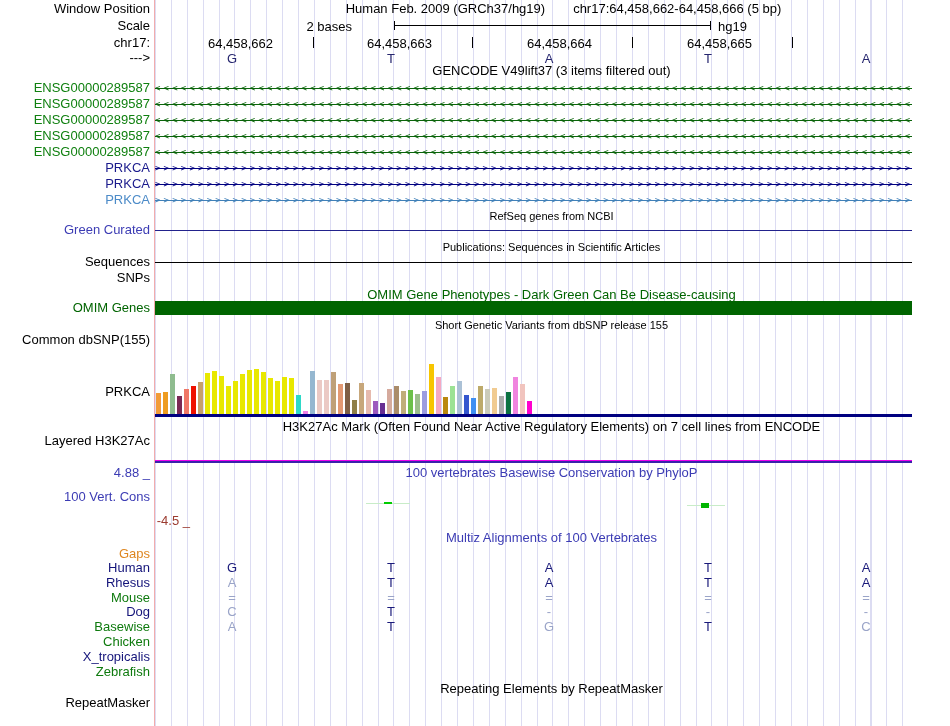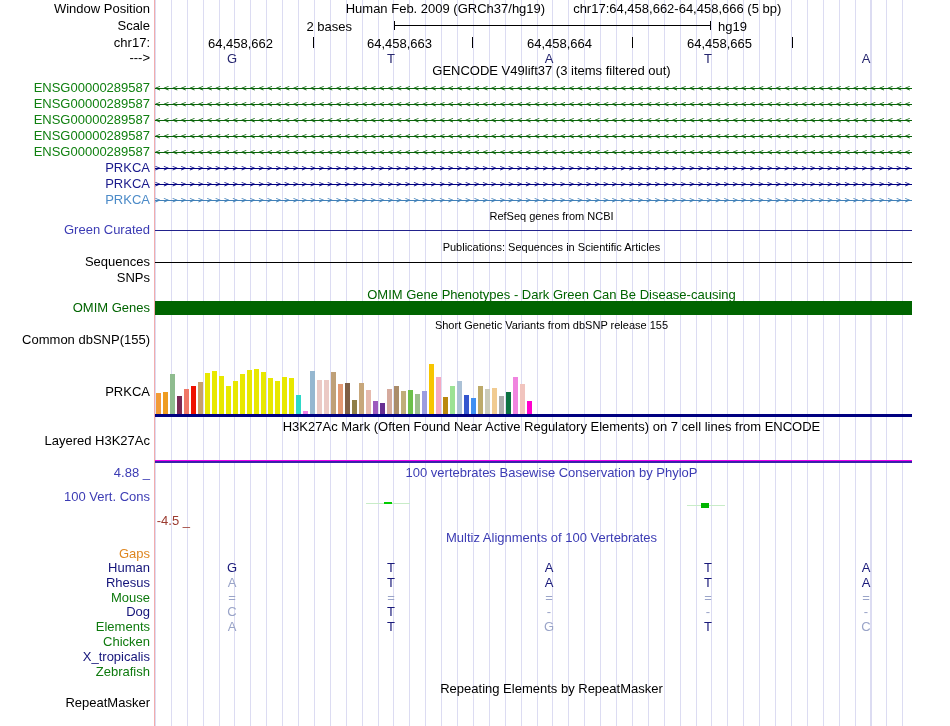--- a/index.html
+++ b/index.html
@@ -226,21 +226,21 @@
     <div class="mz-letter light" style="left: 381px; top: 591px;">=</div>
     <div class="mz-letter light" style="left: 539px; top: 591px;">=</div>
     <div class="mz-letter light" style="left: 698px; top: 591px;">=</div>
     <div class="mz-letter light" style="left: 856px; top: 591px;">=</div>
     <div class="lbl" style="top: 605px; color: rgb(20, 20, 122);">Dog</div>
     <div class="mz-letter light" style="left: 222px; top: 605px;">C</div>
     <div class="mz-letter dark" style="left: 381px; top: 605px;">T</div>
     <div class="mz-letter light" style="left: 539px; top: 605px;">-</div>
     <div class="mz-letter light" style="left: 698px; top: 605px;">-</div>
     <div class="mz-letter light" style="left: 856px; top: 605px;">-</div>
-    <div class="lbl" style="top: 620px; color: rgb(14, 122, 14);">Elements</div>
+    <div class="lbl" style="top: 620px; color: rgb(14, 122, 14);">Basewise</div>
     <div class="mz-letter light" style="left: 222px; top: 620px;">A</div>
     <div class="mz-letter dark" style="left: 381px; top: 620px;">T</div>
     <div class="mz-letter light" style="left: 539px; top: 620px;">G</div>
     <div class="mz-letter dark" style="left: 698px; top: 620px;">T</div>
     <div class="mz-letter light" style="left: 856px; top: 620px;">C</div>
     <div class="lbl" style="top: 635px; color: rgb(14, 122, 14);">Chicken</div>
     <div class="lbl" style="top: 650px; color: rgb(20, 20, 122);">X_tropicalis</div>
     <div class="lbl" style="top: 665px; color: rgb(14, 122, 14);">Zebrafish</div>
   </div>
 

